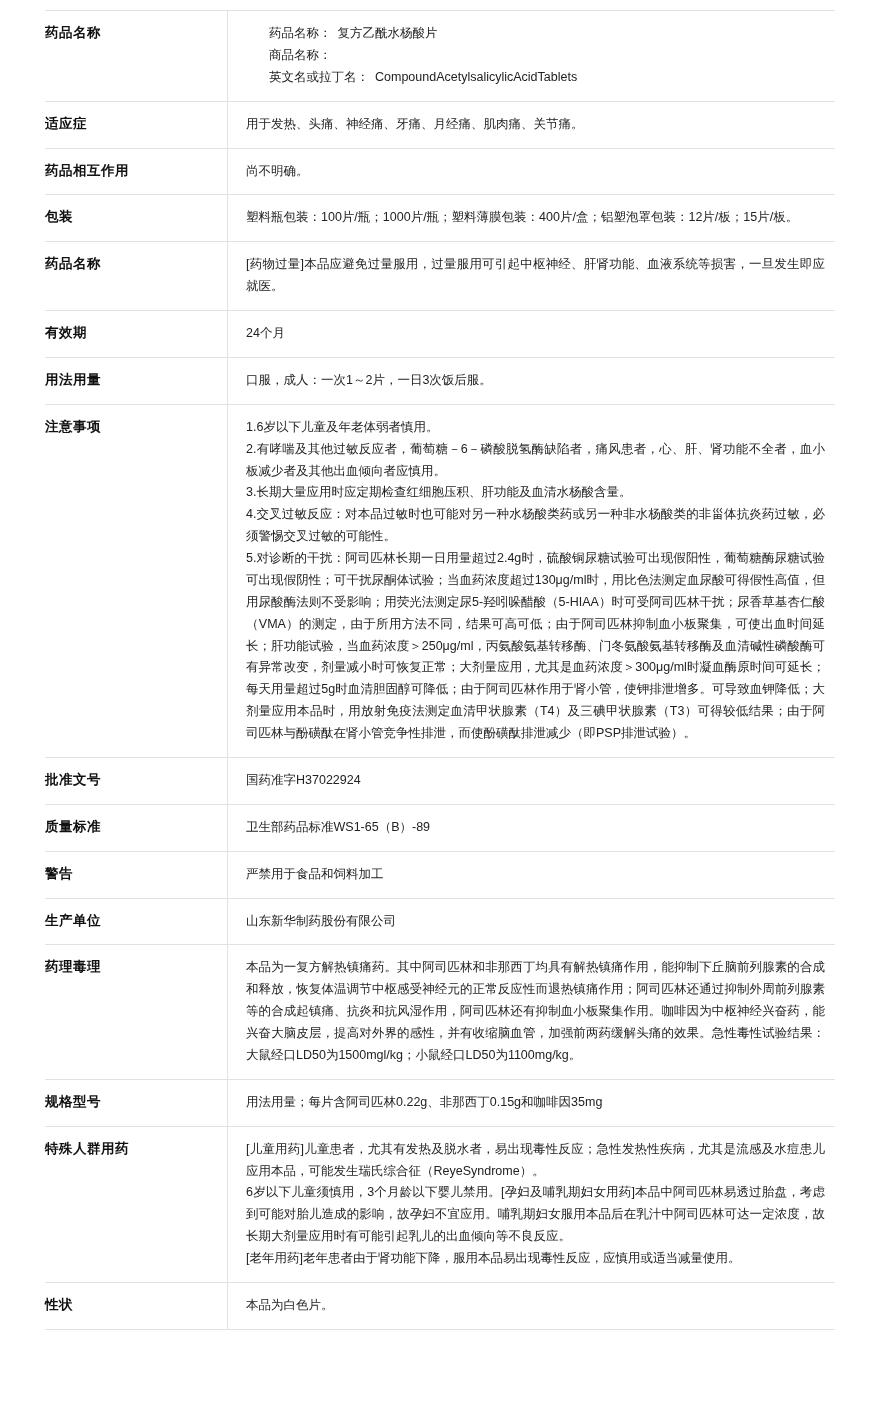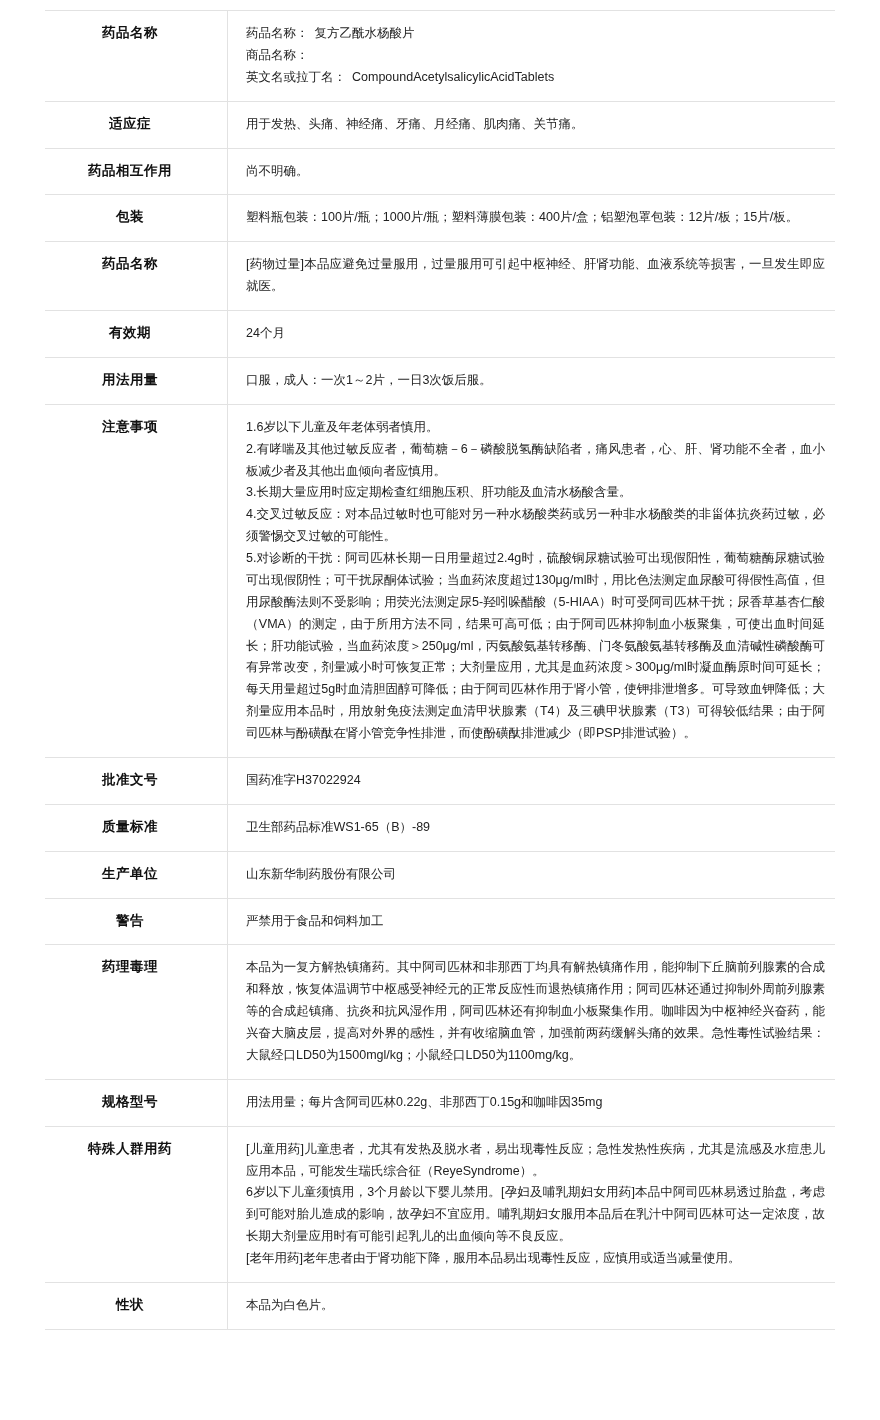--- a/index.html
+++ b/index.html
@@ -25,21 +25,21 @@
     table-layout: fixed;
   }
   table.drug-table tr {
     border-bottom: 1px solid #e2e2e2;
   }
   table.drug-table tr:first-child {
     border-top: 1px solid #e2e2e2;
   }
   th.label-cell {
     width: 170px;
-    text-align: center;
+    text-align: left;
     vertical-align: top;
     font-weight: bold;
     font-size: 13.5px;
     color: #111;
     padding: 12px 12px 12px 0;
     border-right: 1px solid #e2e2e2;
     line-height: 1.5;
     letter-spacing: 0.5px;
   }
   td.value-cell {
@@ -47,20 +47,21 @@
     font-weight: normal;
     font-size: 12.5px;
     color: #222;
     padding: 12px 10px 12px 18px;
     line-height: 1.75;
     text-align: justify;
   }
   .sub-line {
     display: block;
     white-space: nowrap;
+    margin-left: 23px;
   }
   .sub-line .sub-key {
     display: inline-block;
   }
   .sub-line .sub-val {
     display: inline-block;
     padding-left: 6px;
   }
   .para {
     display: block;
@@ -132,29 +133,29 @@
             <span class="para">国药准字H37022924</span>
           </td>
         </tr>
         <tr>
           <th class="label-cell">质量标准</th>
           <td class="value-cell">
             <span class="para">卫生部药品标准WS1-65（B）-89</span>
           </td>
         </tr>
         <tr>
+          <th class="label-cell">警告</th>
+          <td class="value-cell">
+            <span class="para">严禁用于食品和饲料加工</span>
+          </td>
+        </tr>
+        <tr>
           <th class="label-cell">生产单位</th>
           <td class="value-cell">
             <span class="para">山东新华制药股份有限公司</span>
-          </td>
-        </tr>
-        <tr>
-          <th class="label-cell">警告</th>
-          <td class="value-cell">
-            <span class="para">严禁用于食品和饲料加工</span>
           </td>
         </tr>
         <tr>
           <th class="label-cell">药理毒理</th>
           <td class="value-cell">
             <span class="para">本品为一复方解热镇痛药。其中阿司匹林和非那西丁均具有解热镇痛作用，能抑制下丘脑前列腺素的合成和释放，恢复体温调节中枢感受神经元的正常反应性而退热镇痛作用；阿司匹林还通过抑制外周前列腺素等的合成起镇痛、抗炎和抗风湿作用，阿司匹林还有抑制血小板聚集作用。咖啡因为中枢神经兴奋药，能兴奋大脑皮层，提高对外界的感性，并有收缩脑血管，加强前两药缓解头痛的效果。急性毒性试验结果：大鼠经口LD50为1500mgl/kg；小鼠经口LD50为1100mg/kg。</span>
           </td>
         </tr>
         <tr>
           <th class="label-cell">规格型号</th>

